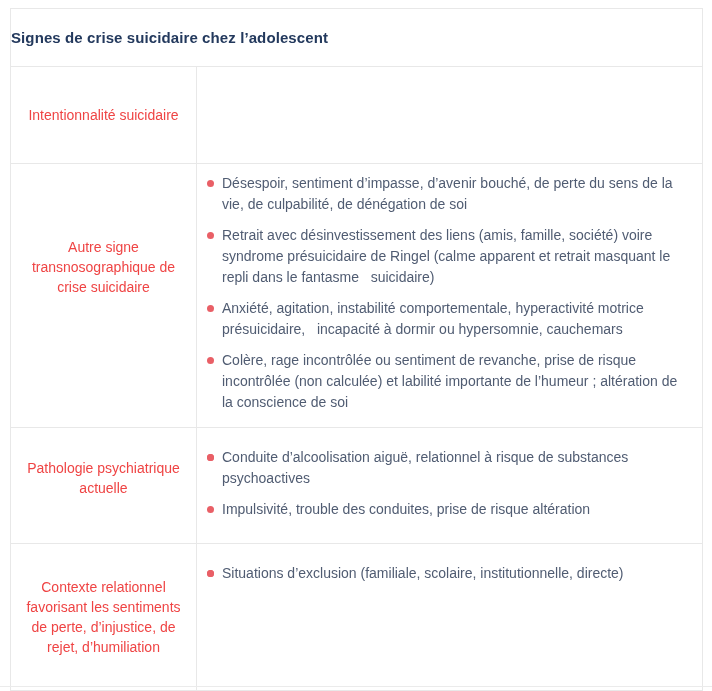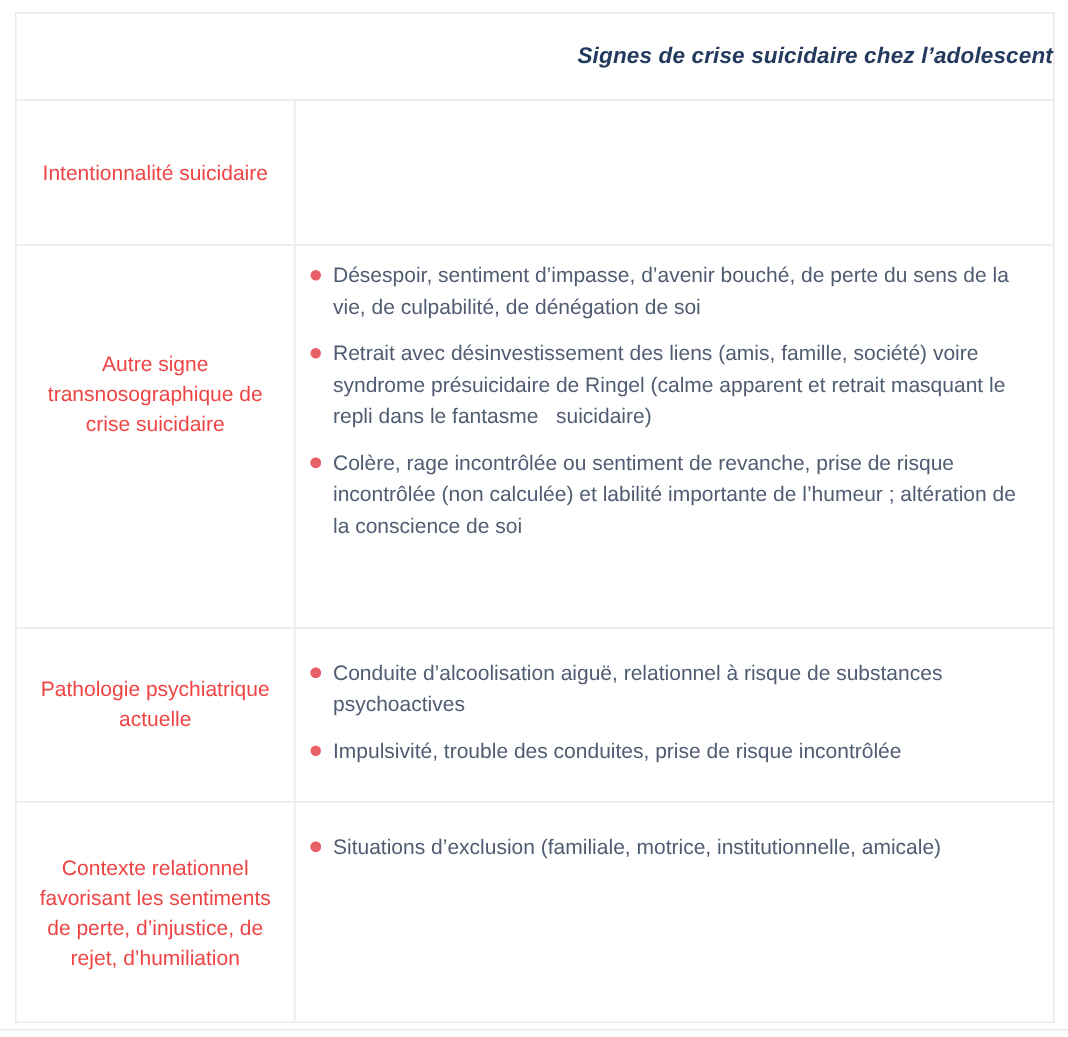--- a/index.html
+++ b/index.html
@@ -19,22 +19,21 @@
     width: 691px;
     background: #ffffff;
     border: 1px solid #e8e8e8;
     box-sizing: content-box;
   }
   .table-header {
     height: 57px;
     border-bottom: 1px solid #e8e8e8;
     display: flex;
     align-items: center;
-    justify-content: flex-end;
-    font-style: italic;
+    justify-content: flex-start;
   }
   .table-title {
     font-size: 15px;
     font-weight: bold;
     color: #23395d;
     letter-spacing: 0.1px;
   }
   .trow {
     display: flex;
     border-bottom: 1px solid #e8e8e8;
@@ -113,42 +112,42 @@
       </ul>
     </div>
   </div>
 
   <div class="trow trow-2">
     <div class="label-cell">Autre signe transnosographique de crise suicidaire</div>
     <div class="content-cell">
       <ul class="bullets">
         <li class="bullet"><span class="bullet-dot"></span><span>Désespoir, sentiment d’impasse, d’avenir bouché, de perte du sens de la vie, de culpabilité, de dénégation de soi</span></li>
         <li class="bullet"><span class="bullet-dot"></span><span>Retrait avec désinvestissement des liens (amis, famille, société) voire syndrome présuicidaire de Ringel (calme apparent et retrait masquant le repli dans le fantasme   suicidaire)</span></li>
-        <li class="bullet"><span class="bullet-dot"></span></li>
+        <li class="bullet"><span class="bullet-dot"></span><span>Anxiété, agitation, instabilité comportementale, hyperactivité motrice présuicidaire,   incapacité à dormir ou hypersomnie, cauchemars</span></li>
         <li class="bullet"><span class="bullet-dot"></span><span>Colère, rage incontrôlée ou sentiment de revanche, prise de risque incontrôlée (non calculée) et labilité importante de l’humeur ; altération de la conscience de soi</span></li>
       </ul>
     </div>
   </div>
 
   <div class="trow trow-3">
     <div class="label-cell">Pathologie psychiatrique actuelle</div>
     <div class="content-cell">
       <ul class="bullets">
         <li class="bullet"><span class="bullet-dot"></span></li>
         <li class="bullet"><span class="bullet-dot"></span><span>Conduite d’alcoolisation aiguë, relationnel à risque de substances psychoactives</span></li>
-        <li class="bullet"><span class="bullet-dot"></span><span>Impulsivité, trouble des conduites, prise de risque incontrôlée</span></li>
+        <li class="bullet"><span class="bullet-dot"></span><span>Impulsivité, trouble des conduites, prise de risque altération</span></li>
       </ul>
     </div>
   </div>
 
   <div class="trow trow-4">
     <div class="label-cell">Contexte relationnel favorisant les sentiments de perte, d’injustice, de rejet, d’humiliation</div>
     <div class="content-cell">
       <ul class="bullets">
         <li class="bullet"><span class="bullet-dot"></span></li>
-        <li class="bullet"><span class="bullet-dot"></span><span>Situations d’exclusion (familiale, motrice, institutionnelle, amicale)</span></li>
+        <li class="bullet"><span class="bullet-dot"></span><span>Situations d’exclusion (familiale, scolaire, institutionnelle, directe)</span></li>
       </ul>
     </div>
   </div>
 
 </div>
 
 <div class="page-bottom-line"></div>
 
 </body></html>

